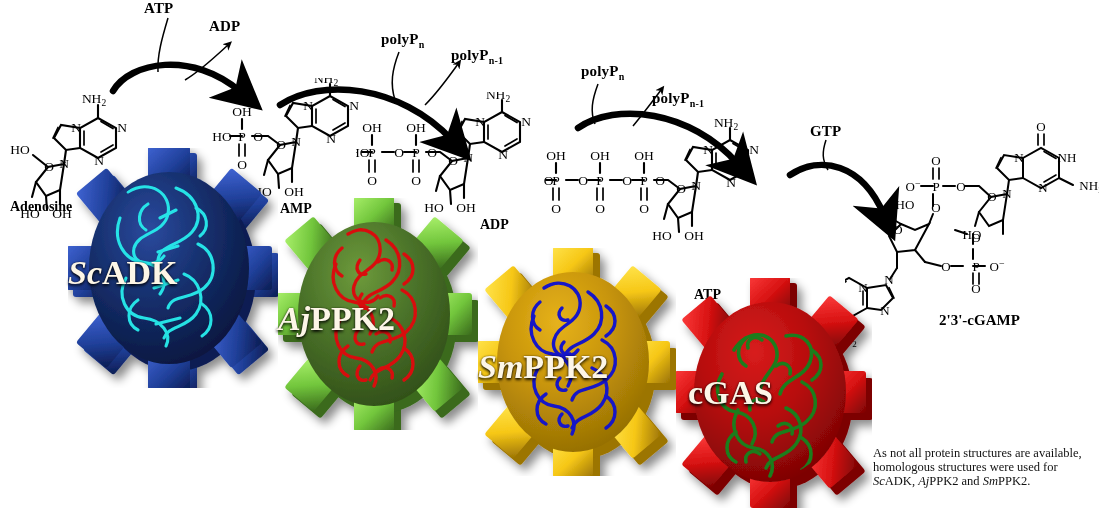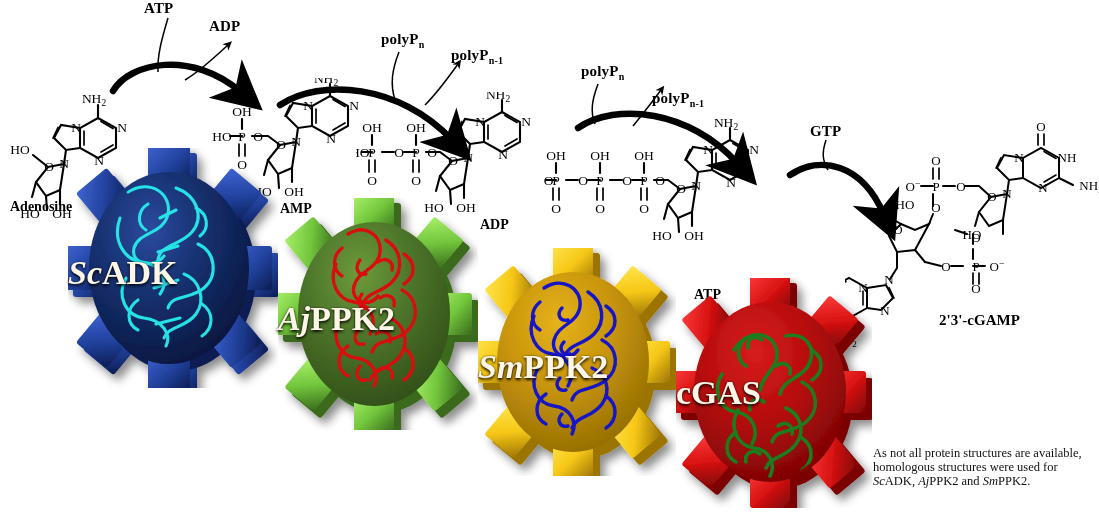--- a/index.html
+++ b/index.html
@@ -627,21 +627,21 @@
           <path d="M70,60 C60,68 60,82 70,88"></path>
           <path d="M136,72 C148,80 148,94 136,102"></path>
           <path d="M60,154 C48,162 48,178 60,184"></path>
           <path d="M126,160 C138,168 138,184 126,192"></path>
           <path d="M86,62 C78,56 70,62 72,70 M88,124 C80,118 72,124 74,132
                    M84,176 C76,170 68,176 70,184"></path>
           <path d="M100,88 C108,82 116,88 114,96 M102,148 C110,142 118,148 116,156"></path>
         </g>
       </g>
     </svg>
-    <div class="gearlabel" style="top:50%;">
+    <div class="gearlabel" style="top:50%;padding-left:12px;">
       <i></i><span>cGAS</span>
     </div>
   </div>
 
   <div class="caption" style="left:873px;top:446px;">As not all protein structures are available,</div>
   <div class="caption" style="left:873px;top:460px;">homologous structures were used for</div>
   <div class="caption" style="left:873px;top:474px;">
     <i>Sc</i><span>ADK, </span><i>Aj</i><span>PPK2 and </span><i>Sm</i><span>PPK2.</span>
   </div>
 

